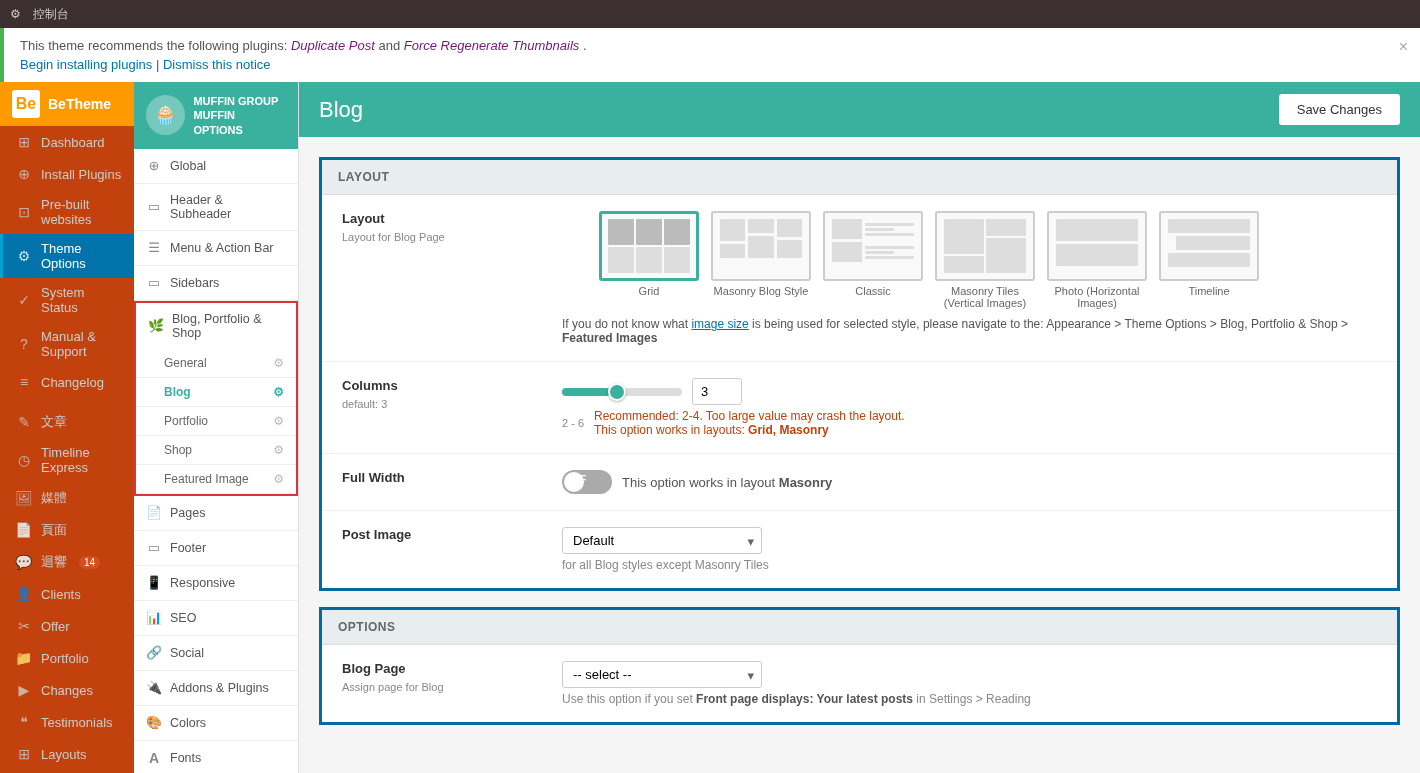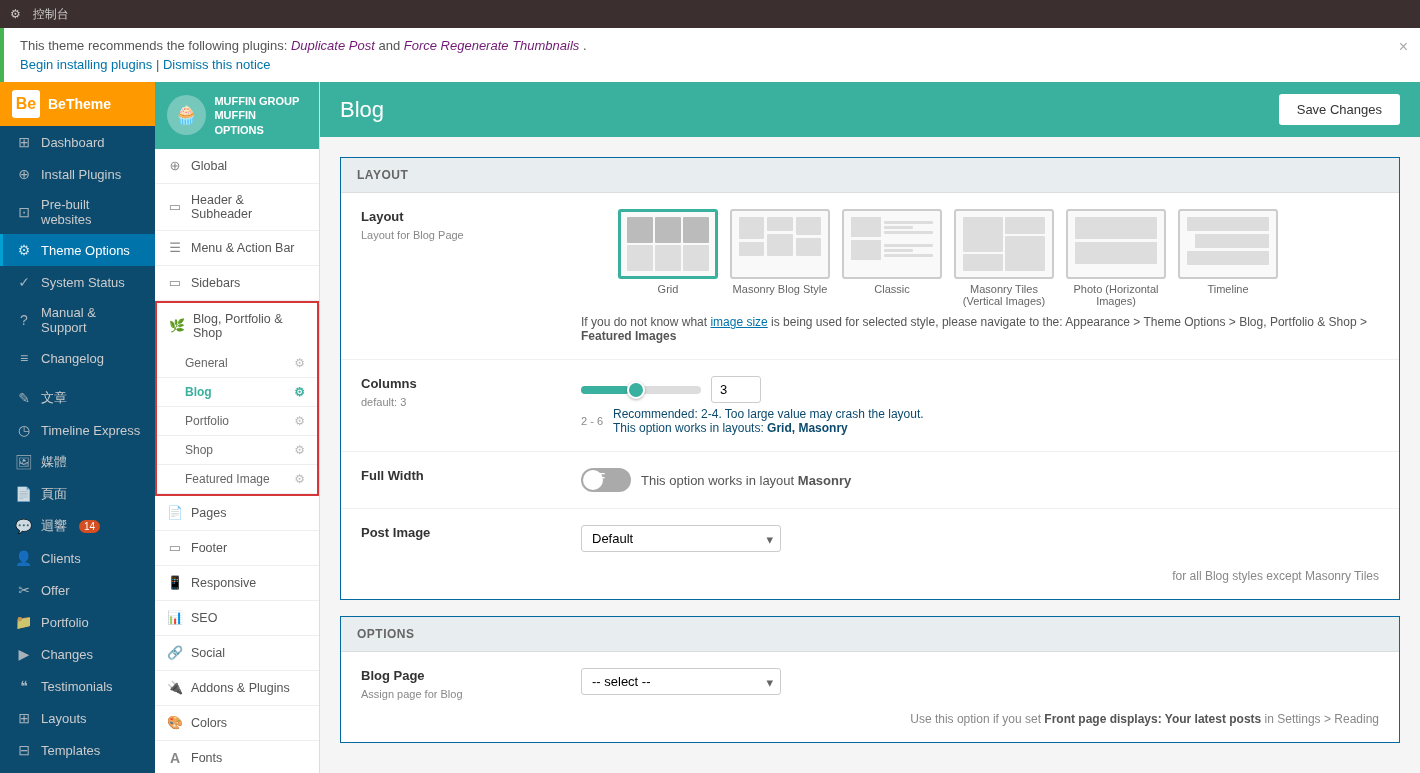--- a/index.html
+++ b/index.html
@@ -11,21 +11,21 @@
     
     .notice-bar { background: #fff; border-left: 4px solid #46b450; padding: 10px 16px; font-size: 13px; color: #555; display: flex; flex-direction: column; gap: 4px; flex-shrink: 0; position: relative; }
     .notice-bar a { color: #701a75; text-decoration: none; font-style: italic; }
     .notice-bar .notice-links a { color: #0073aa; font-style: normal; }
     .notice-close { position: absolute; right: 12px; top: 10px; color: #aaa; cursor: pointer; font-size: 16px; }
 
     
     .main-layout { display: flex; flex: 1; overflow: hidden; }
 
     
-    .wp-sidebar { width: 155px; background: #0c4a6e; color: #ccc; display: flex; flex-direction: column; overflow-y: auto; flex-shrink: 0; }
+    .wp-sidebar { width: 134px; background: #c2410c; color: #ccc; display: flex; flex-direction: column; overflow-y: auto; flex-shrink: 0; }
     .wp-sidebar-logo { background: #f90; padding: 8px 12px; display: flex; align-items: center; gap: 8px; color: #fff; font-weight: bold; font-size: 14px; }
     .wp-sidebar-logo .logo-icon { width: 28px; height: 28px; background: #fff; border-radius: 3px; display: flex; align-items: center; justify-content: center; color: #f90; font-weight: 900; font-size: 16px; }
     .wp-sidebar-item { padding: 7px 12px; display: flex; align-items: center; gap: 8px; cursor: pointer; color: #ccc; font-size: 13px; border-left: 3px solid transparent; }
     .wp-sidebar-item.active { background: #0073aa; color: #fff; border-left-color: #00a0d2; }
     .wp-sidebar-item .item-icon { width: 18px; height: 18px; opacity: 0.8; flex-shrink: 0; display: flex; align-items: center; justify-content: center; font-size: 14px; }
     .wp-sidebar-badge { background: #d54e21; color: #fff; border-radius: 10px; font-size: 10px; padding: 1px 5px; margin-left: 4px; }
     .wp-sidebar-divider { height: 1px; background: #32373c; margin: 4px 0; }
 
     
     .muffin-sidebar { width: 165px; background: #fff; border-right: 1px solid #ddd; display: flex; flex-direction: column; overflow-y: auto; flex-shrink: 0; }
@@ -43,21 +43,21 @@
     .content-header { background: #3ab09e; padding: 12px 20px; display: flex; align-items: center; justify-content: space-between; flex-shrink: 0; }
     .content-header h1 { color: #fff; font-size: 22px; font-weight: normal; }
     .save-btn { background: #fff; color: #333; border: none; padding: 8px 18px; border-radius: 3px; cursor: pointer; font-size: 13px; font-weight: 500; }
 
     .content-body { flex: 1; overflow-y: auto; padding: 20px; background: #f5f5f5; }
 
     
     .section-header { background: #e8edf0; padding: 10px 16px; font-size: 12px; font-weight: bold; color: #666; text-transform: uppercase; letter-spacing: 0.5px; margin-bottom: 0; border-bottom: 1px solid #ddd; }
 
     
-    .settings-card { background: #fff; border: 1px solid #0369a1; margin-bottom: 16px; }
+    .settings-card { background: #fff; border: 3px solid #0369a1; margin-bottom: 16px; }
     .settings-row { display: flex; align-items: flex-start; padding: 16px 20px; border-bottom: 1px solid #f0f0f0; gap: 20px; }
     .settings-row:last-child { border-bottom: none; }
     .settings-label { width: 200px; flex-shrink: 0; }
     .settings-label strong { display: block; font-size: 13px; color: #333; margin-bottom: 3px; }
     .settings-label small { color: #888; font-size: 11px; }
     .settings-control { flex: 1; }
 
     
     .num-input { width: 100px; padding: 5px 8px; border: 1px solid #ccc; border-radius: 3px; font-size: 13px; }
 
@@ -83,21 +83,21 @@
     .slider-fill { height: 100%; background: #3ab09e; border-radius: 4px; width: 40%; }
     .slider-knob { width: 18px; height: 18px; background: #3ab09e; border-radius: 50%; position: absolute; top: -5px; left: 38%; border: 2px solid #fff; box-shadow: 0 1px 3px rgba(0,0,0,0.3); }
     .slider-range { font-size: 11px; color: #888; }
 
     
     .styled-select { padding: 5px 28px 5px 10px; border: 1px solid #ccc; border-radius: 3px; font-size: 13px; background: #fff; appearance: none; cursor: pointer; min-width: 200px; }
     .select-wrap { position: relative; display: inline-block; }
     .select-wrap::after { content: "▾"; position: absolute; right: 8px; top: 50%; transform: translateY(-50%); color: #666; pointer-events: none; }
 
     
-    .info-text { font-size: 12px; color: #888; margin-top: 17px; text-align: right; }
+    .info-text { font-size: 12px; color: #888; margin-top: 4px; }
     .info-text strong { color: #555; }
 
     
     ::-webkit-scrollbar { width: 6px; }
     ::-webkit-scrollbar-track { background: #f1f1f1; }
     ::-webkit-scrollbar-thumb { background: #ccc; border-radius: 3px; }
 
     
     .grid-layout-grid { display: grid; grid-template-columns: repeat(3,1fr); grid-template-rows: repeat(2,1fr); gap: 2px; padding: 4px; width: 90px; height: 62px; }
     .grid-cell { background: #ddd; border-radius: 1px; }
@@ -461,21 +461,21 @@
           <div class="settings-control">
             <div class="slider-wrap">
               <div class="slider-track">
                 <div class="slider-fill"></div>
                 <div class="slider-knob"></div>
               </div>
               <input type="text" class="num-input" value="3" style="width: 50px;">
             </div>
             <div style="display:flex;gap:10px;align-items:center;margin-top:4px;">
               <span class="slider-range">2 - 6</span>
-              <span style="font-size:12px;color:#0c4a6e;">Recommended: 2-4. Too large value may crash the layout.<br>This option works in layouts: <strong>Grid, Masonry</strong></span>
+              <span style="font-size:12px;color:#c2410c;">Recommended: 2-4. Too large value may crash the layout.<br>This option works in layouts: <strong>Grid, Masonry</strong></span>
             </div>
           </div>
         </div>
 
         <div class="settings-row">
           <div class="settings-label">
             <strong>Full Width</strong>
           </div>
           <div class="settings-control">
             <div class="toggle-wrap">

